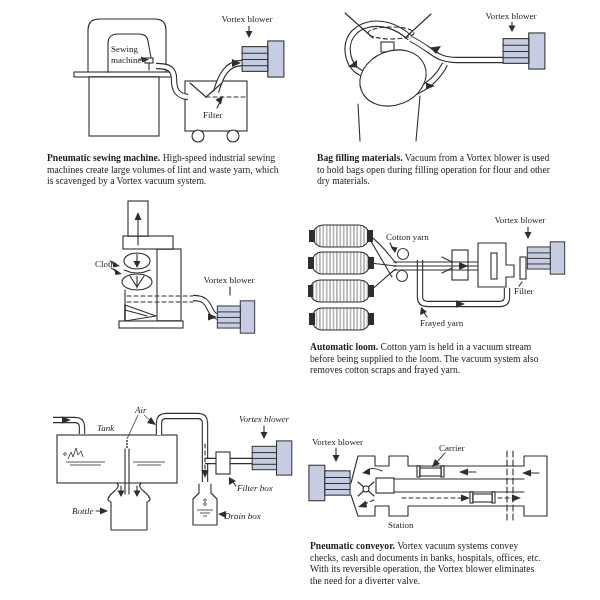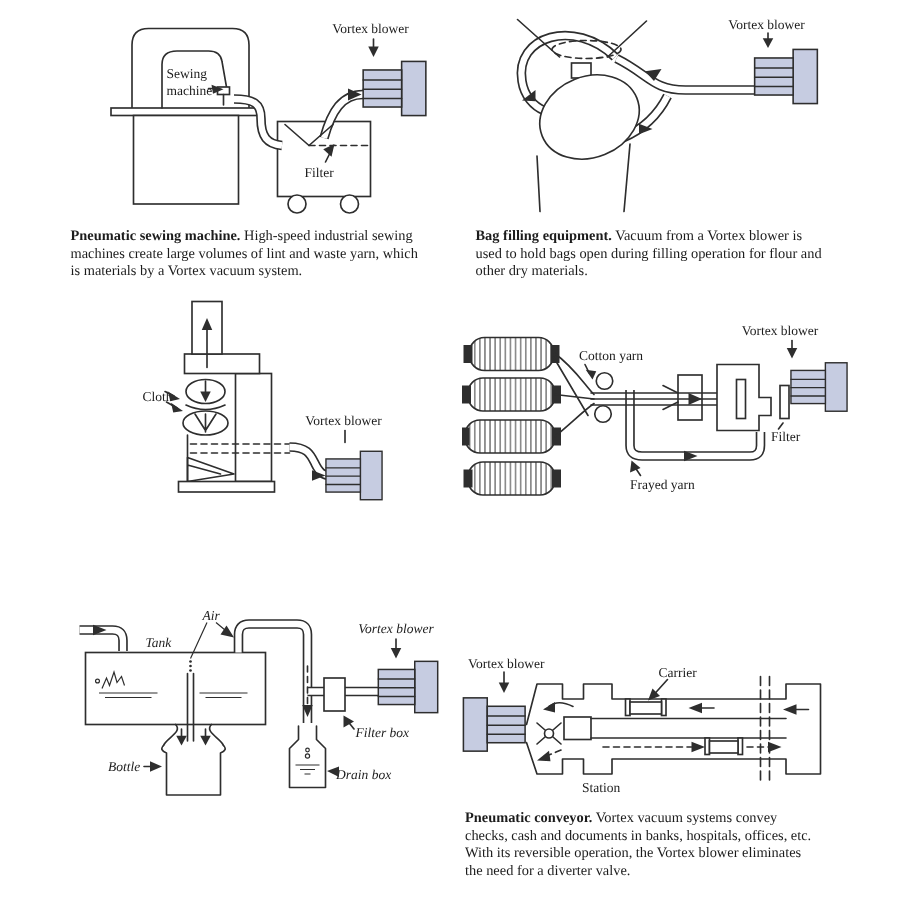--- a/index.html
+++ b/index.html
@@ -65,21 +65,21 @@
       <g>
         <use href="#blower" x="196" y="36" width="44" height="38"></use>
       </g>
       <text x="202" y="18" text-anchor="middle">Vortex blower</text>
       <path class="ln" d="M204,22 V30"></path>
       <polygon class="dark" points="204,34 200.5,27 207.5,27"></polygon>
       <text x="66" y="48">Sewing</text>
       <text x="66" y="59">machine</text>
       <text x="158" y="114">Filter</text>
     </svg>
-    <p class="cap"><b>Pneumatic sewing machine.</b><span> High-speed industrial sewing machines create large volumes of lint and waste yarn, which is materials by a Vortex vacuum system.</span></p>
+    <p class="cap"><b>Pneumatic sewing machine.</b><span> High-speed industrial sewing machines create large volumes of lint and waste yarn, which is scavenged by a Vortex vacuum system.</span></p>
   </div>
 
   <div class="panel" style="left:315px;top:4px;">
     <svg width="250" height="145" viewBox="0 0 250 145">
       <g>
         <path class="tube-o" d="M95,34 C68,8 28,20 33,50 C36,70 58,77 67,67"></path>
         <path class="tube-i" d="M95,34 C68,8 28,20 33,50 C36,70 58,77 67,67"></path>
         <path class="tube-o" d="M96,35 C118,46 120,56 142,56 H188"></path>
         <path class="tube-i" d="M96,35 C118,46 120,56 142,56 H188"></path>
         <path class="tube-o" d="M100,88 C114,82 124,72 130,60"></path>
@@ -94,21 +94,21 @@
         <polygon class="dark" points="120,82 111,78.5 111,85.5"></polygon>
         <polygon class="dark" points="33,63 42,56 42,63.5"></polygon>
       </g>
       <g>
         <use href="#blower" x="187" y="28" width="44" height="38"></use>
       </g>
       <text x="196" y="15" text-anchor="middle">Vortex blower</text>
       <path class="ln" d="M197,18 V24"></path>
       <polygon class="dark" points="197,28 193.5,21.5 200.5,21.5"></polygon>
     </svg>
-    <p class="cap"><b>Bag filling equipment.</b><span> Vacuum from a Vortex blower is used to hold bags open during filling operation for flour and other dry materials.</span></p>
+    <p class="cap"><b>Bag filling materials.</b><span> Vacuum from a Vortex blower is used to hold bags open during filling operation for flour and other dry materials.</span></p>
   </div>
 
   <div class="panel" style="left:45px;top:197px;">
     <svg width="250" height="140" viewBox="0 0 250 140">
       <g>
         <rect class="wf" x="112" y="52" width="24" height="72"></rect>
         <rect class="wf" x="78" y="39" width="50" height="13"></rect>
         <rect class="wf" x="83" y="4" width="20" height="35"></rect>
         <path class="ln" d="M93,48 V20"></path>
         <polygon class="dark" points="93,15 89.5,23 96.5,23"></polygon>
@@ -184,20 +184,21 @@
       <polygon class="dark" points="87,48 82.5,41.5 89.5,42.5"></polygon>
       <text x="212" y="18" text-anchor="middle">Vortex blower</text>
       <path class="ln" d="M220,22 V30"></path>
       <polygon class="dark" points="220,34 216.5,27 223.5,27"></polygon>
       <text x="206" y="89">Filter</text>
       <path class="ln" d="M211,81 L214,77"></path>
       <text x="112" y="121">Frayed yarn</text>
       <path class="ln" d="M119,112 L115,106"></path>
       <polygon class="dark" points="113,102 112,110 119,107"></polygon>
     </svg>
+    <p class="cap"><b>Automatic loom.</b><span> Cotton yarn is held in a vacuum stream before being supplied to the loom. The vacuum system also removes cotton scraps and frayed yarn.</span></p>
   </div>
 
   <div class="panel" style="left:39px;top:398px;font-style:italic;">
     <svg width="265" height="135" viewBox="0 0 265 135">
       <g>
         <rect class="wf" x="18" y="37" width="120" height="48"></rect>
         <path class="thin" d="M29,61 l3,-7 l2,5 l3,-9 l2,7 l3,-4 l2,6"></path>
         <circle class="thin" cx="26" cy="56" r="1.3"></circle>
         <path class="thin" d="M27,64 H66 M31,67 H62 M94,64 H126 M98,67 H122"></path>
         <path class="ln" d="M86,51 V96 M90,51 V96"></path>

